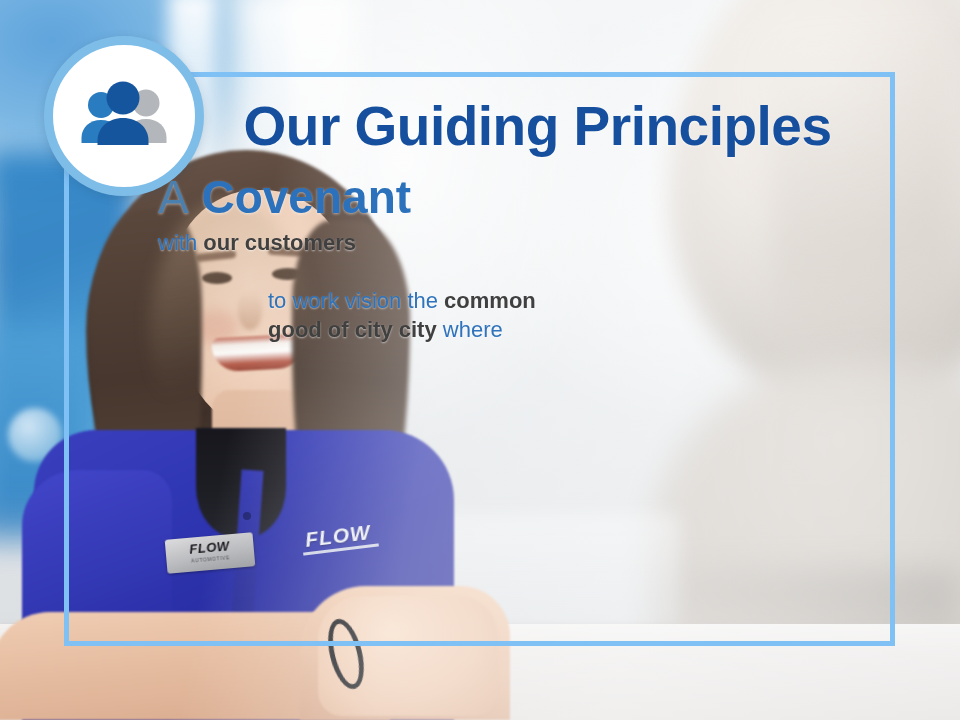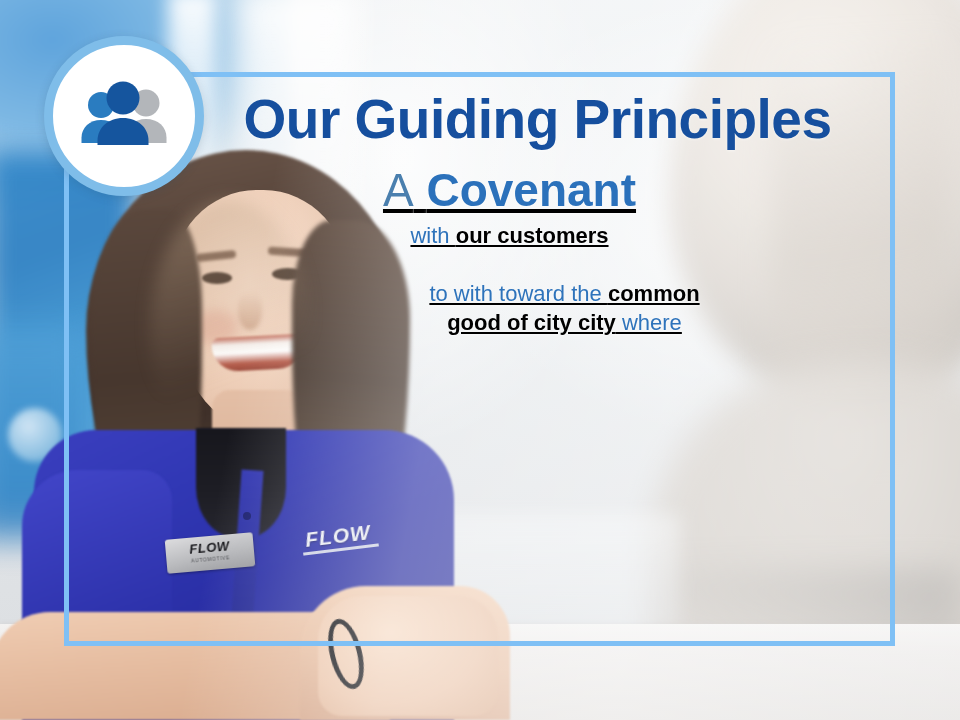--- a/index.html
+++ b/index.html
@@ -243,44 +243,44 @@
     display:flex;align-items:center;justify-content:center;
   }
   .badge svg{display:block;}
 
   
   .content{
     position:absolute;left:64px;top:72px;width:831px;height:574px;
     box-sizing:border-box;padding:18px 34px 0 34px;
   }
   .title{
-    margin:1px;text-align:center;padding-left:116px;
+    margin:8px;text-align:center;padding-left:116px;
     font-size:55px;font-weight:bold;letter-spacing:-.5px;line-height:1.05;
     color:#164f9e;
     text-shadow:0 1px 3px rgba(255,255,255,.55);
   }
 
-  .block{margin-top:18px;text-align:center;padding-left:60px;text-decoration:underline;}
+  .block{margin-top:18px;padding-left:60px;}
   .block.b2{margin-top:28px;padding-left:110px;}
   .block.b3{margin-top:30px;padding-left:170px;}
 
   .head{
     margin:0;line-height:1.02;
     font-size:46px;color:#2c74bd;
     text-shadow:0 1px 3px rgba(255,255,255,.5);
   }
   .head .lead{font-weight:300;color:#4a7fae;}
   .head .key{font-weight:bold;color:#2b71bb;}
 
   .sub{
     margin:8px 0 0 0;line-height:1.30;
     font-size:22px;color:#2e73bb;font-weight:normal;
     text-shadow:0 1px 2px rgba(255,255,255,.55);
   }
-  .sub b{font-weight:bold;color:#000000;}
+  .sub b{font-weight:bold;color:#404040;}
   .b3 .sub{margin-top:12px;}
 </style>
 </head>
 <body>
 
 <div id="stage">
 
   <div class="photo">
     <div class="bg-room"></div>
     <div class="bg-topleft"></div>
@@ -364,19 +364,19 @@
         <span class="key">Covenant</span>
       </p>
       <p class="sub">
         <span>with </span><b>our customers</b>
       </p>
     </div>
 
 
     <div class="block b3">
       <p class="sub">
-        <span>to with toward the </span><b>common</b><br>
+        <span>to work vision the </span><b>common</b><br>
         <b>good of city city</b><span> where</span><br>
       </p>
     </div>
 
   </div>
 </div>
 
 </body></html>

